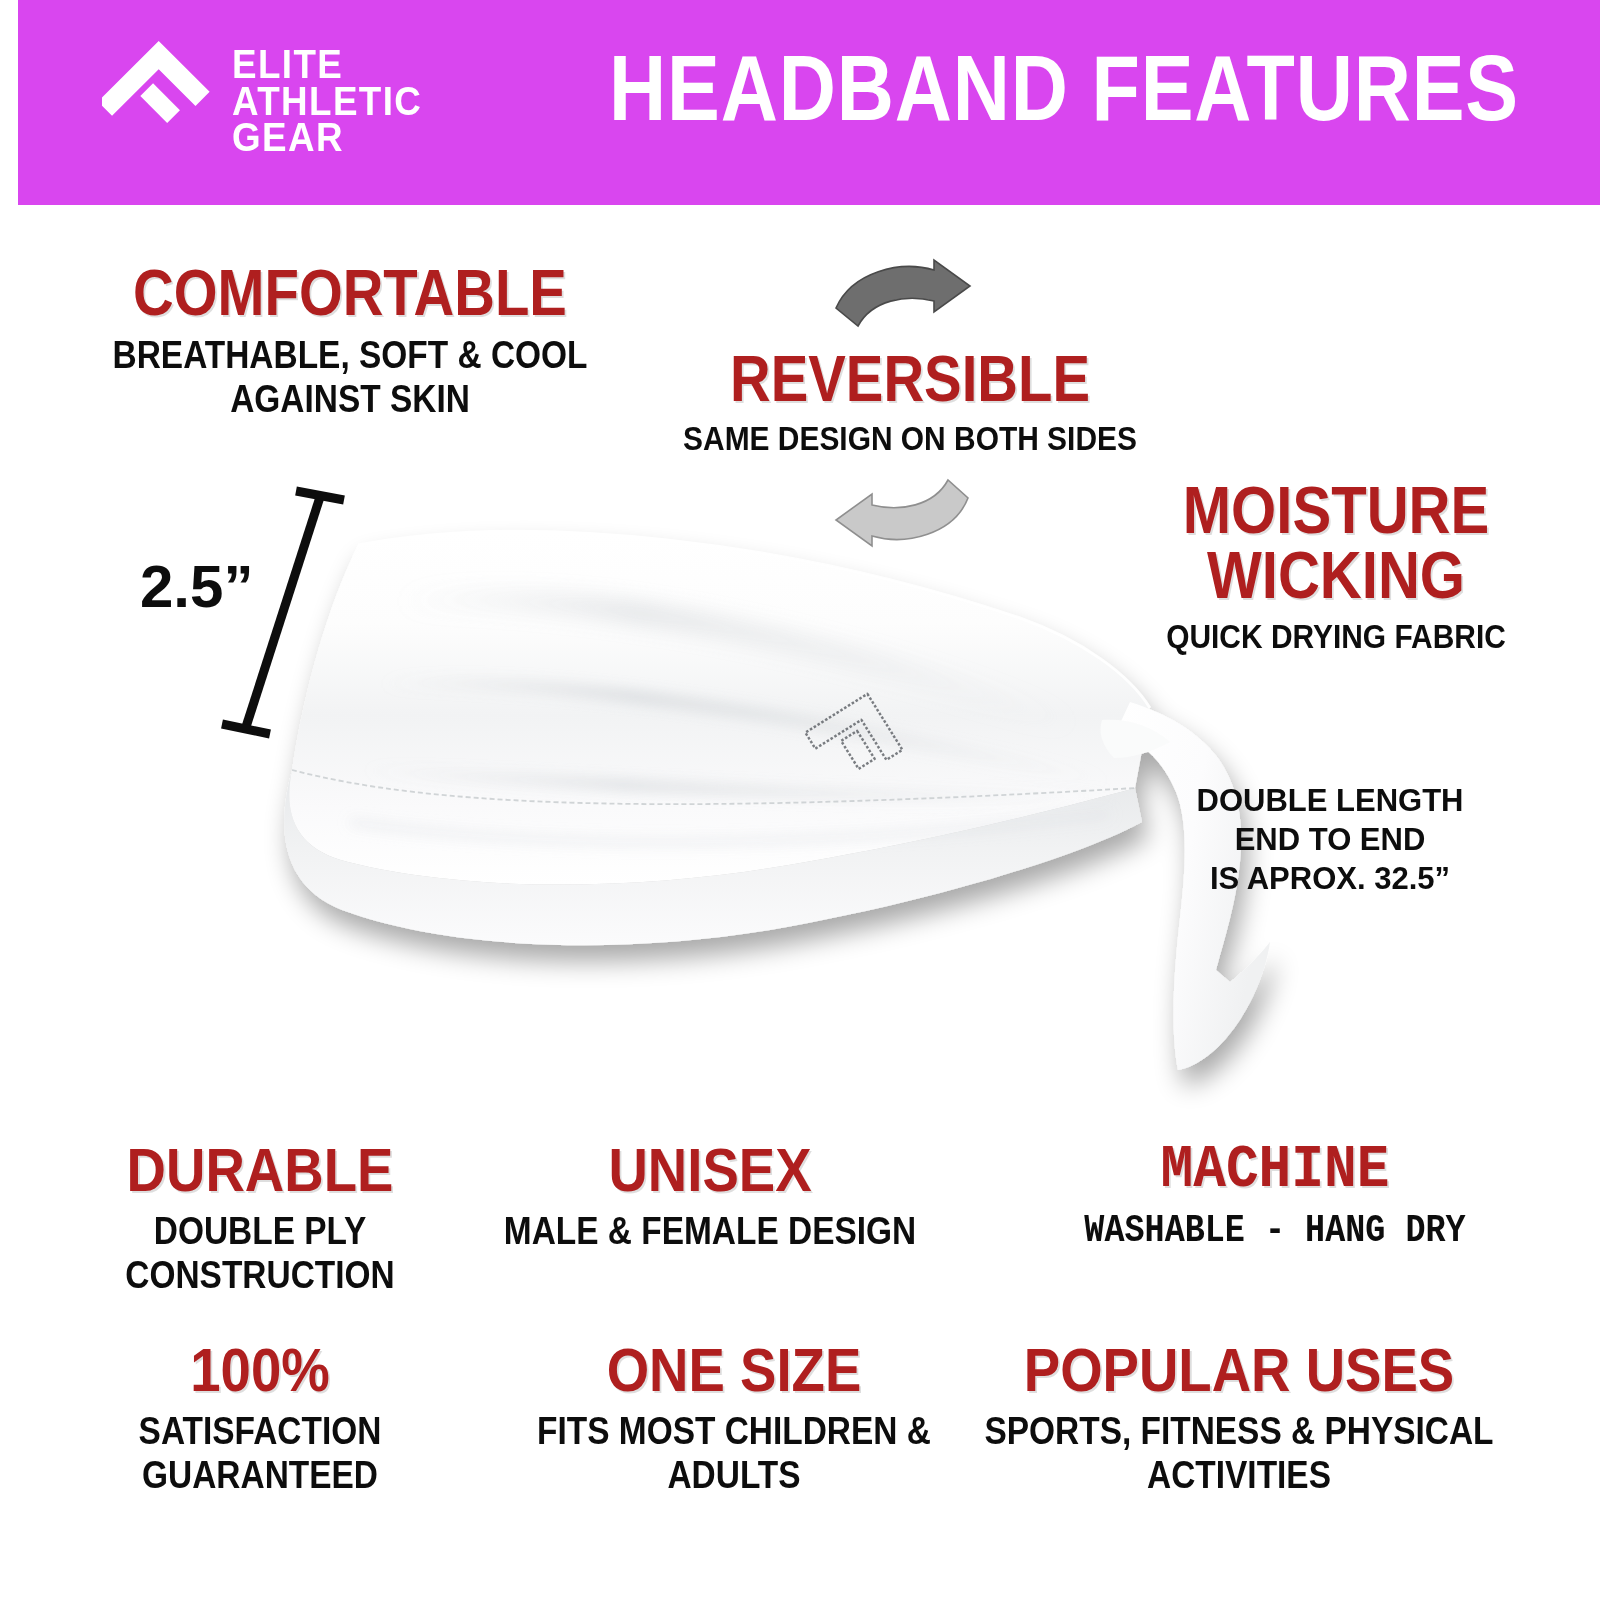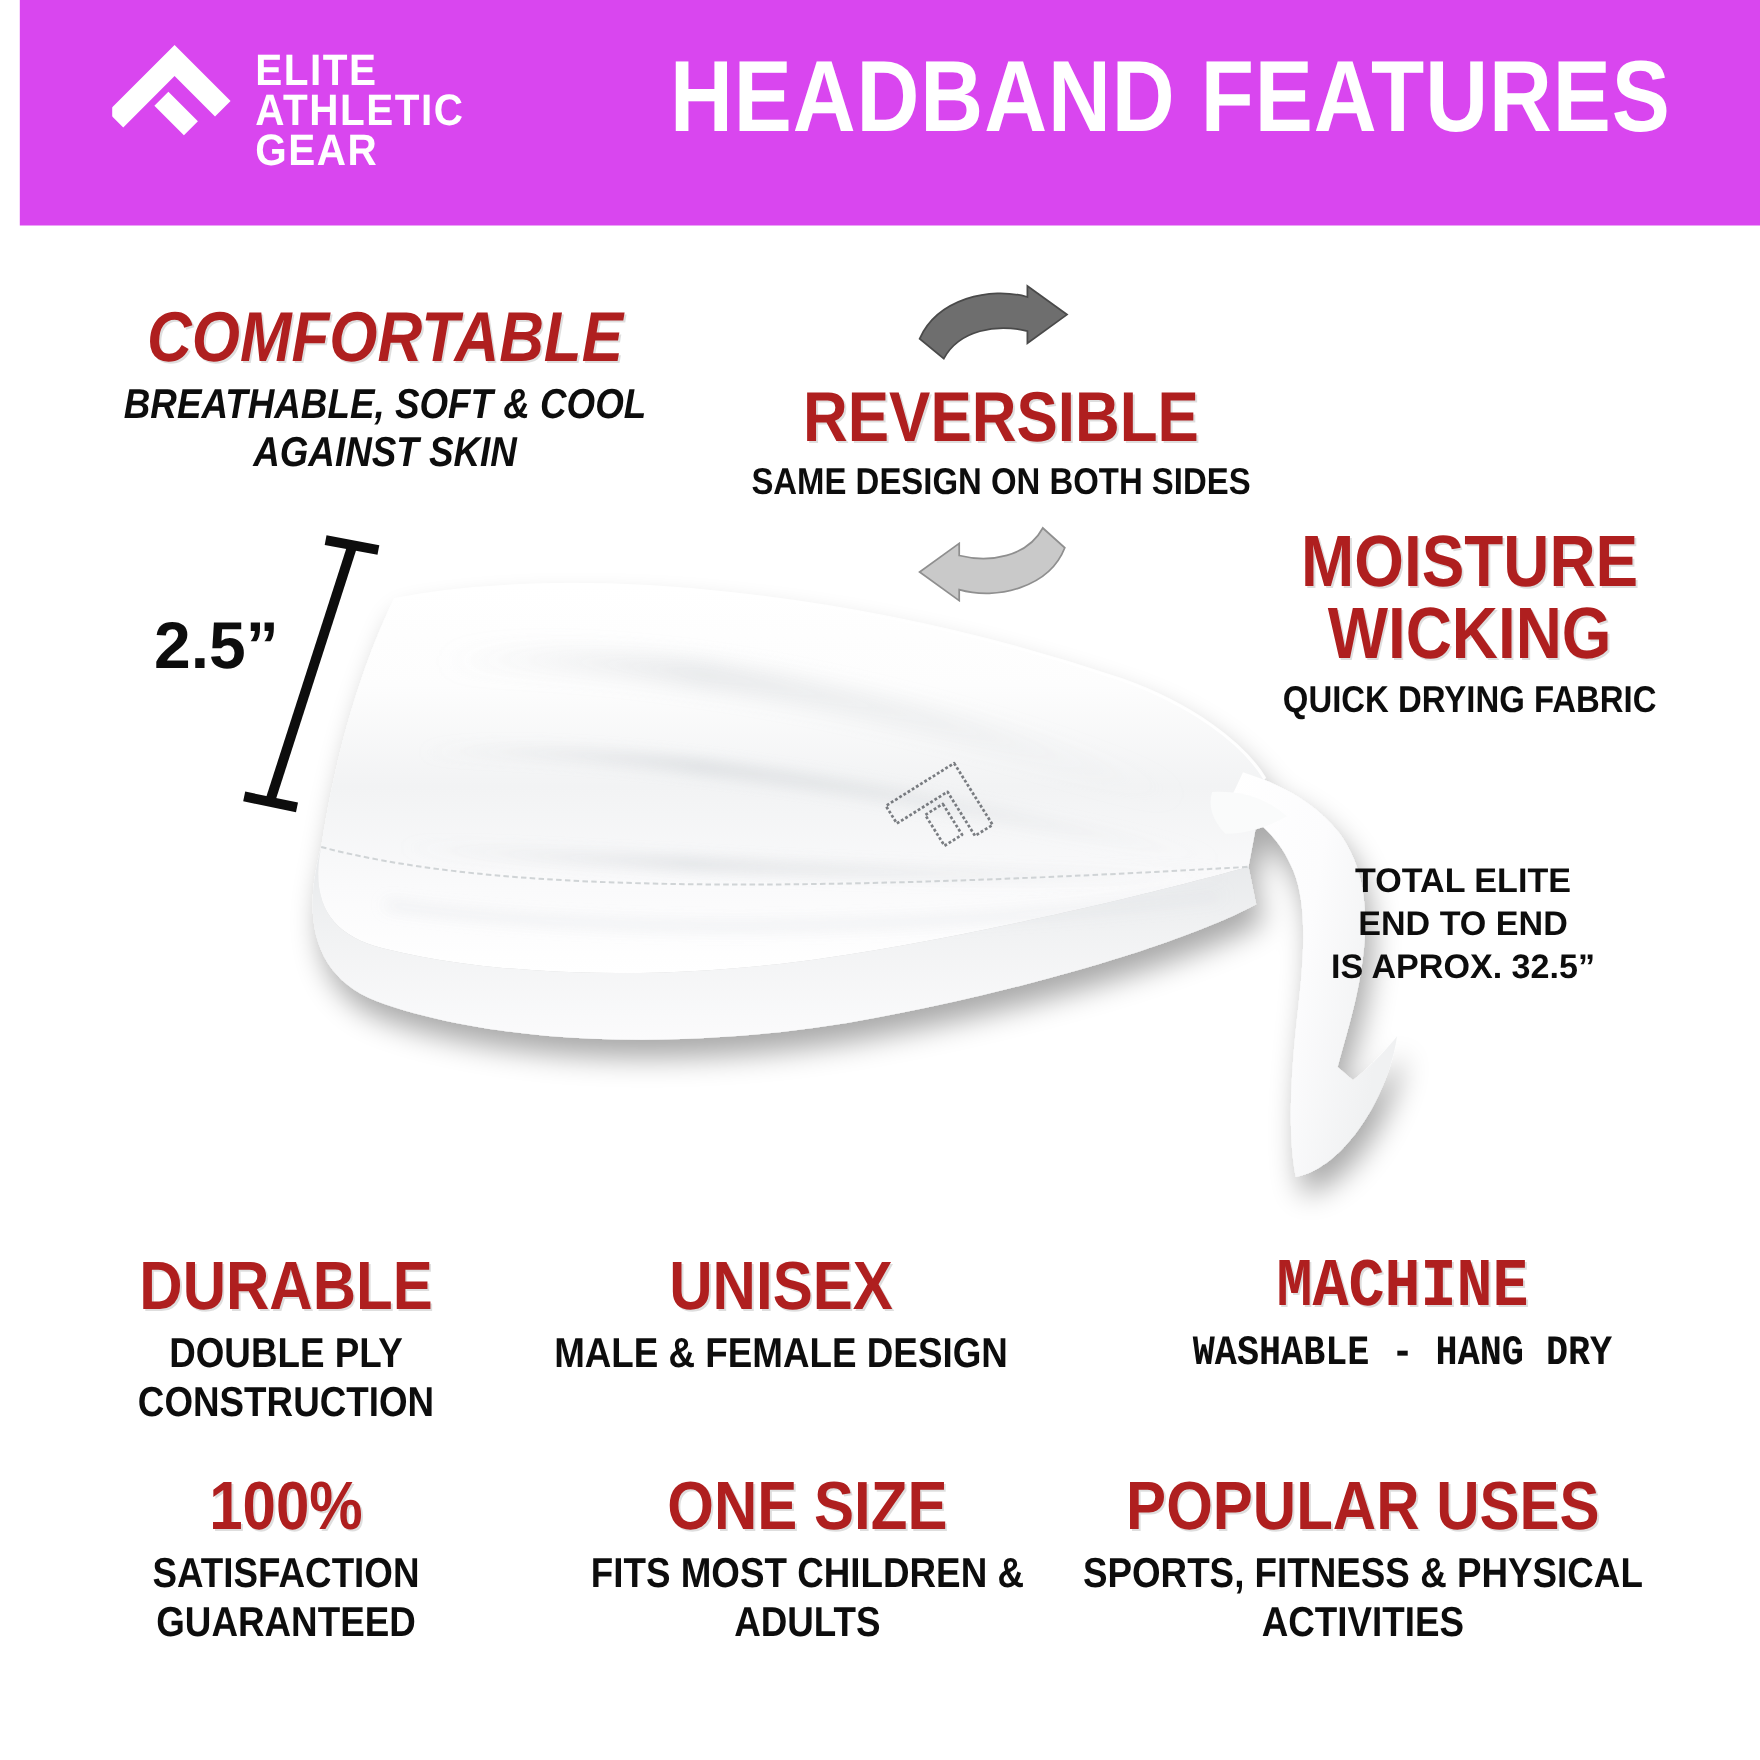--- a/index.html
+++ b/index.html
@@ -86,21 +86,21 @@
   }
   .feature .f-sub {
     color: #0d0d0d;
     font-weight: 700;
     line-height: 1.16;
     margin-top: 8px;
   }
   .sq { transform: scaleX(0.88); transform-origin: center top; }
 
   
-  #feat-comfortable { left: 40px; top: 275px; width: 620px; font-style: italic; }
+  #feat-comfortable { left: 40px; top: 262px; width: 620px; }
   #feat-comfortable .f-head { font-size: 64px; }
   #feat-comfortable .f-sub { font-size: 38px; }
 
   #feat-reversible { left: 600px; top: 348px; width: 620px; }
   #feat-reversible .f-head { font-size: 64px; }
   #feat-reversible .f-sub { font-size: 34px; }
 
   #feat-moisture { left: 1080px; top: 478px; width: 512px; }
   #feat-moisture .f-head { font-size: 66px; }
   #feat-moisture .f-sub { font-size: 34px; margin-top: 10px; }
@@ -340,21 +340,21 @@
   <svg class="dim-line" viewBox="0 0 130 270">
     <g stroke="#0d0d0d" stroke-width="9" stroke-linecap="butt">
       <line x1="103" y1="16" x2="27" y2="252"></line>
       <line x1="78" y1="13" x2="126" y2="22"></line>
       <line x1="4" y1="246" x2="52" y2="256"></line>
     </g>
   </svg>
   <div class="dim-label">2.5”</div>
 
   <div id="length-note">
-    <div>TOTAL ELITE</div>
+    <div>DOUBLE LENGTH</div>
     <div>END TO END</div>
     <div>IS APROX. 32.5”</div>
   </div>
 
   <div class="feature" id="feat-durable">
     <div class="f-head sq">DURABLE</div>
     <div class="f-sub sq">
       <div>DOUBLE PLY</div>
       <div>CONSTRUCTION</div>
     </div>

